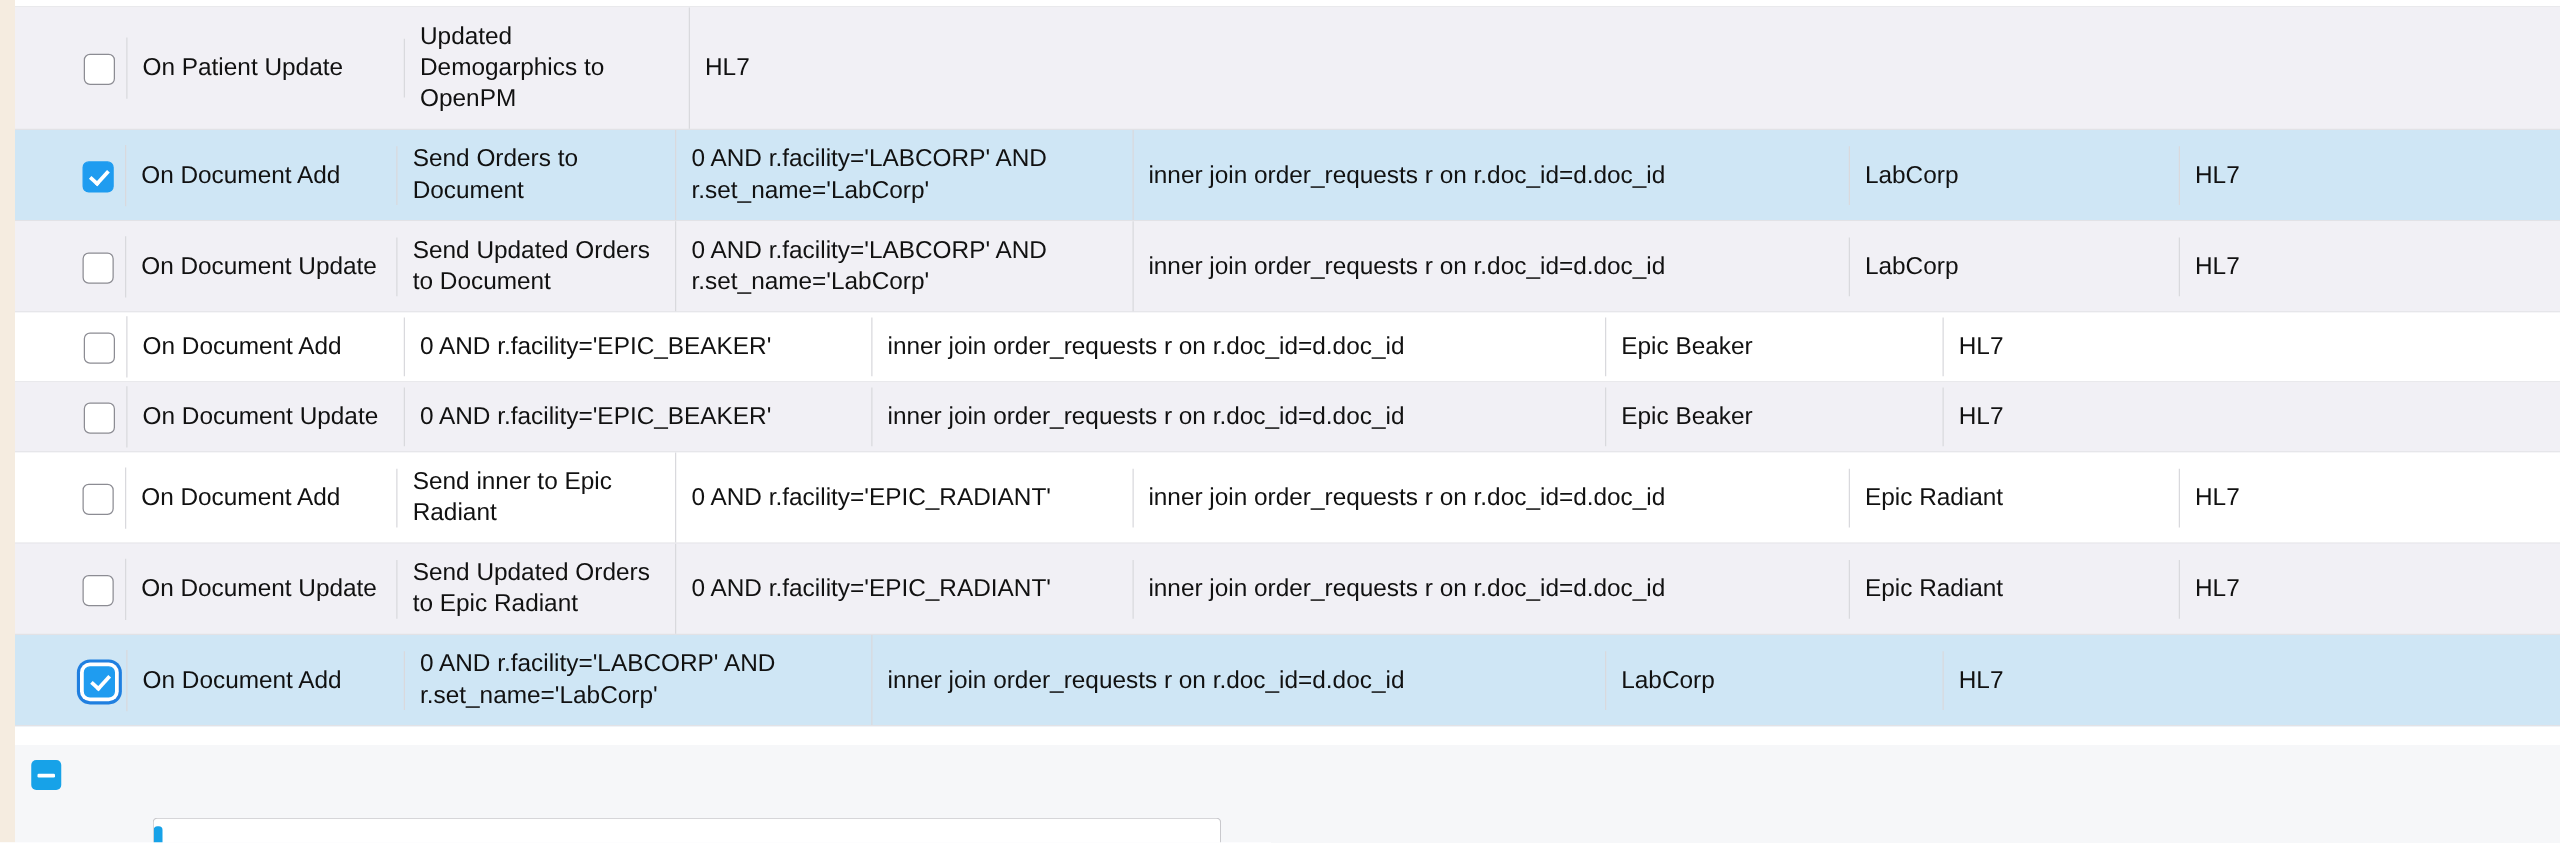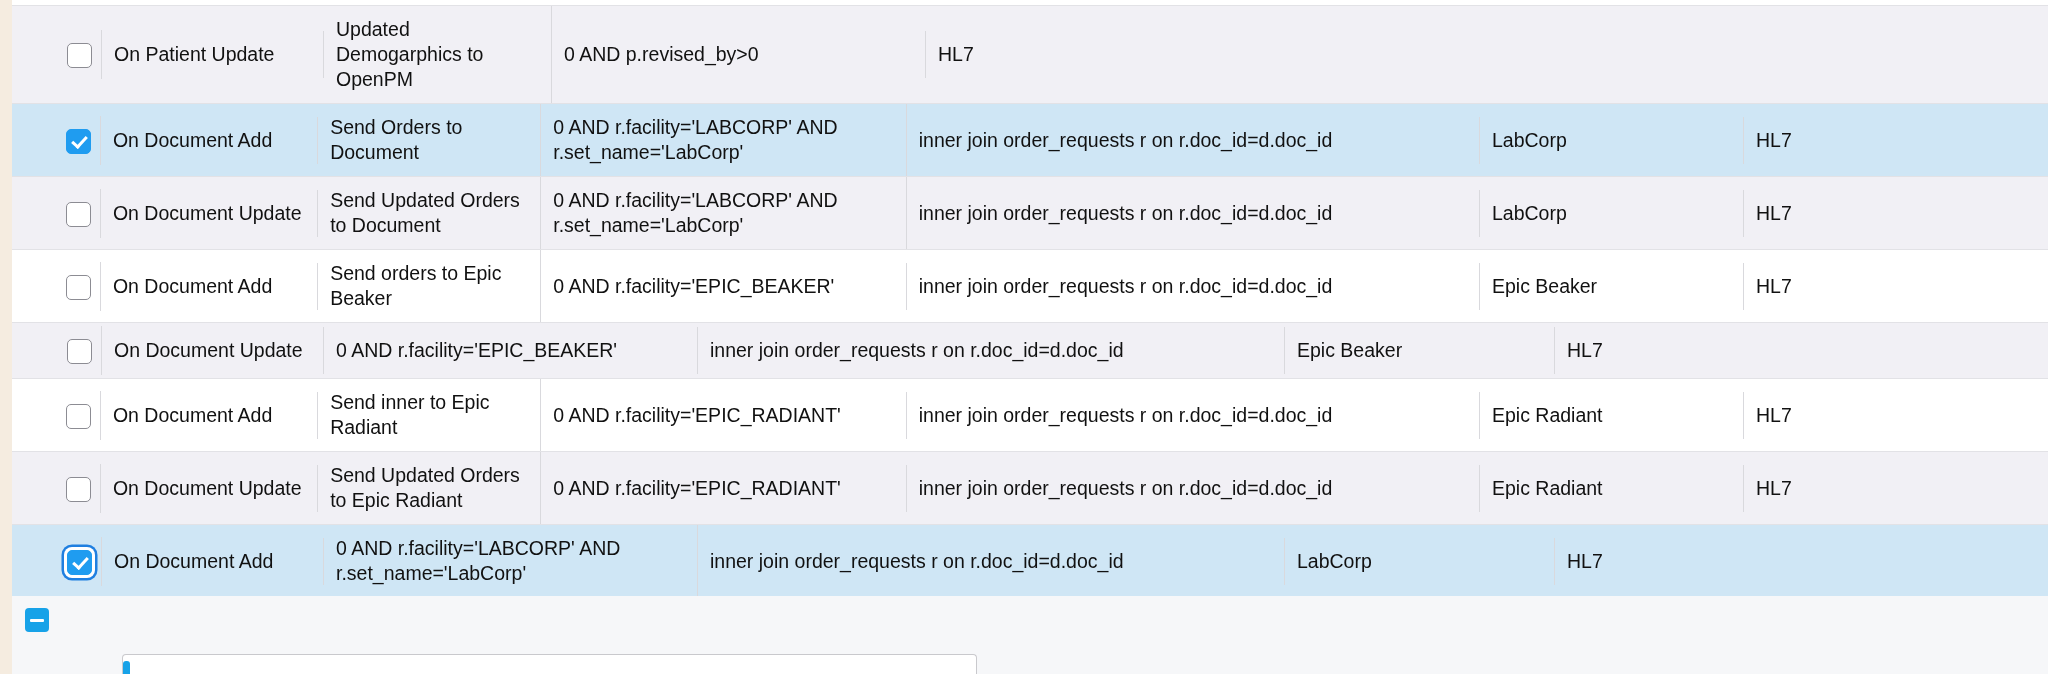--- a/index.html
+++ b/index.html
@@ -180,21 +180,20 @@
 
   <div class="gutter"></div>
 
   <div class="grid">
     <div class="top-sliver"></div>
     <div id="rows-host">
         <div class="row alt">
           <div class="cell c-check"><div class="cb"></div></div>
           <div class="cell c-event">On Patient Update</div>
           <div class="cell c-name">Updated Demogarphics to OpenPM</div>
-          <div class="cell c-filter">0 AND p.revised_by&gt;0</div>
           <div class="cell c-fmt">HL7</div>
         </div>
         <div class="row sel">
           <div class="cell c-check"><div class="cb checked"></div></div>
           <div class="cell c-event">On Document Add</div>
           <div class="cell c-name">Send Orders to Document</div>
           <div class="cell c-filter">0 AND r.facility='LABCORP' AND r.set_name='LabCorp'</div>
           <div class="cell c-join">inner join order_requests r on r.doc_id=d.doc_id</div>
           <div class="cell c-dest">LabCorp</div>
           <div class="cell c-fmt">HL7</div>
@@ -204,21 +203,20 @@
           <div class="cell c-event">On Document Update</div>
           <div class="cell c-name">Send Updated Orders to Document</div>
           <div class="cell c-filter">0 AND r.facility='LABCORP' AND r.set_name='LabCorp'</div>
           <div class="cell c-join">inner join order_requests r on r.doc_id=d.doc_id</div>
           <div class="cell c-dest">LabCorp</div>
           <div class="cell c-fmt">HL7</div>
         </div>
         <div class="row">
           <div class="cell c-check"><div class="cb"></div></div>
           <div class="cell c-event">On Document Add</div>
-          <div class="cell c-name">Send orders to Epic Beaker</div>
           <div class="cell c-filter">0 AND r.facility='EPIC_BEAKER'</div>
           <div class="cell c-join">inner join order_requests r on r.doc_id=d.doc_id</div>
           <div class="cell c-dest">Epic Beaker</div>
           <div class="cell c-fmt">HL7</div>
         </div>
         <div class="row alt">
           <div class="cell c-check"><div class="cb"></div></div>
           <div class="cell c-event">On Document Update</div>
           <div class="cell c-filter">0 AND r.facility='EPIC_BEAKER'</div>
           <div class="cell c-join">inner join order_requests r on r.doc_id=d.doc_id</div>

